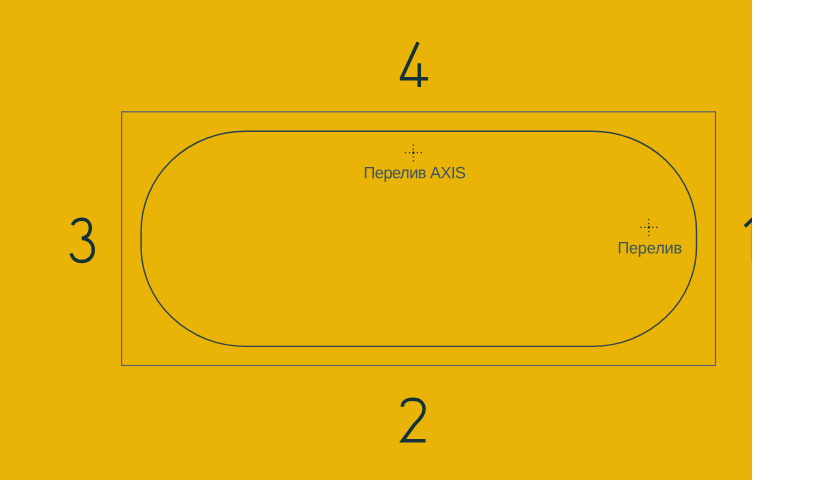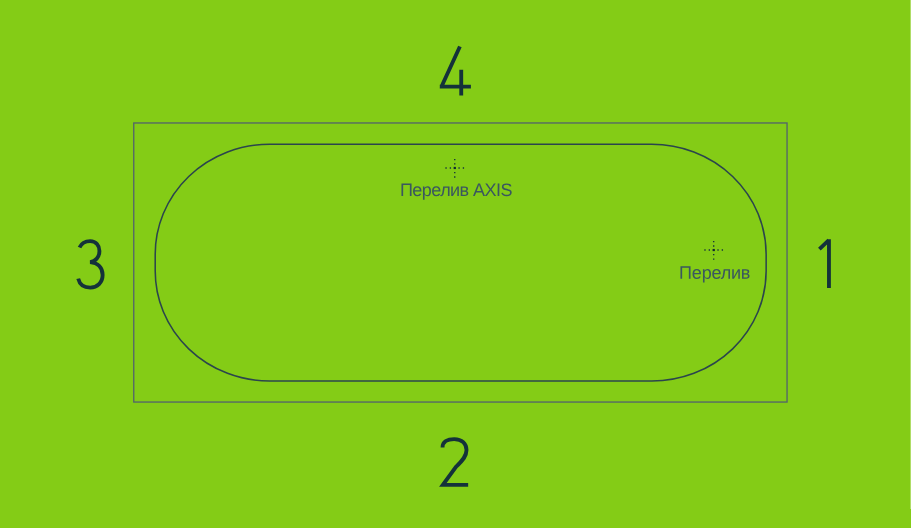--- a/index.html
+++ b/index.html
@@ -1,16 +1,16 @@
 <!DOCTYPE html>
 <html><head>
 <meta charset="utf-8">
 <style>
   html,body{margin:0;padding:0;background:#ffffff;}
-  #stage{position:relative;width:828px;height:480px;background:#84cc16;overflow:hidden;}
+  #stage{position:relative;width:752px;height:480px;background:#eab308;overflow:hidden;}
   svg{position:absolute;left:0;top:0;}
   text{font-family:"Liberation Sans",sans-serif;}
 </style>
 </head>
 <body>
 <div id="stage">
 <svg width="828" height="480" viewBox="0 0 828 480">
 
   <rect x="121.6" y="111.8" width="593.9" height="253.7" fill="none" stroke="#53646b" stroke-width="1.2"></rect>
 

